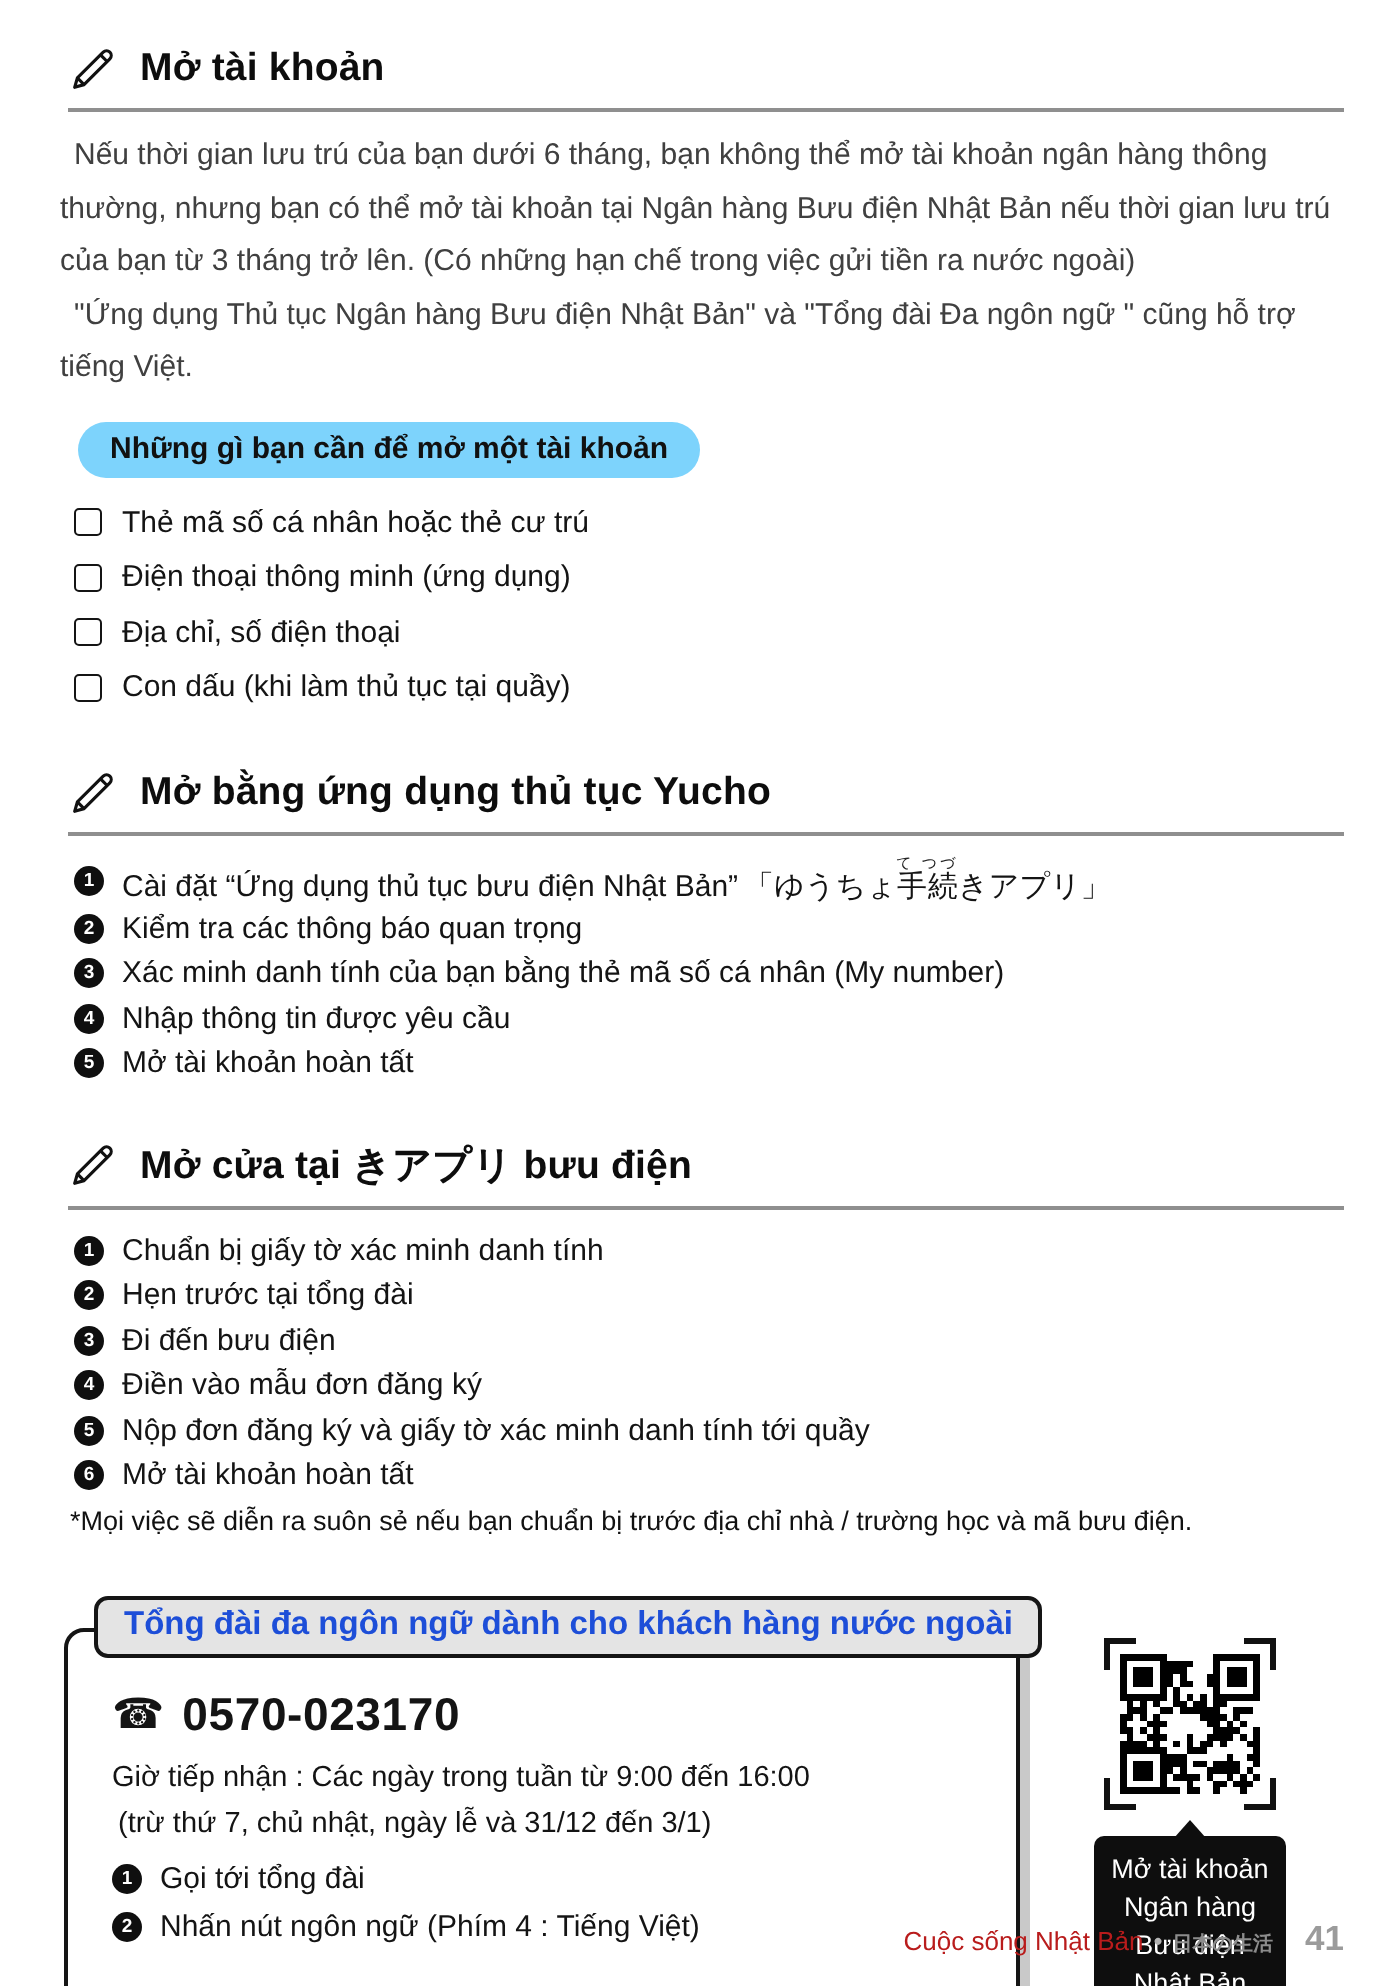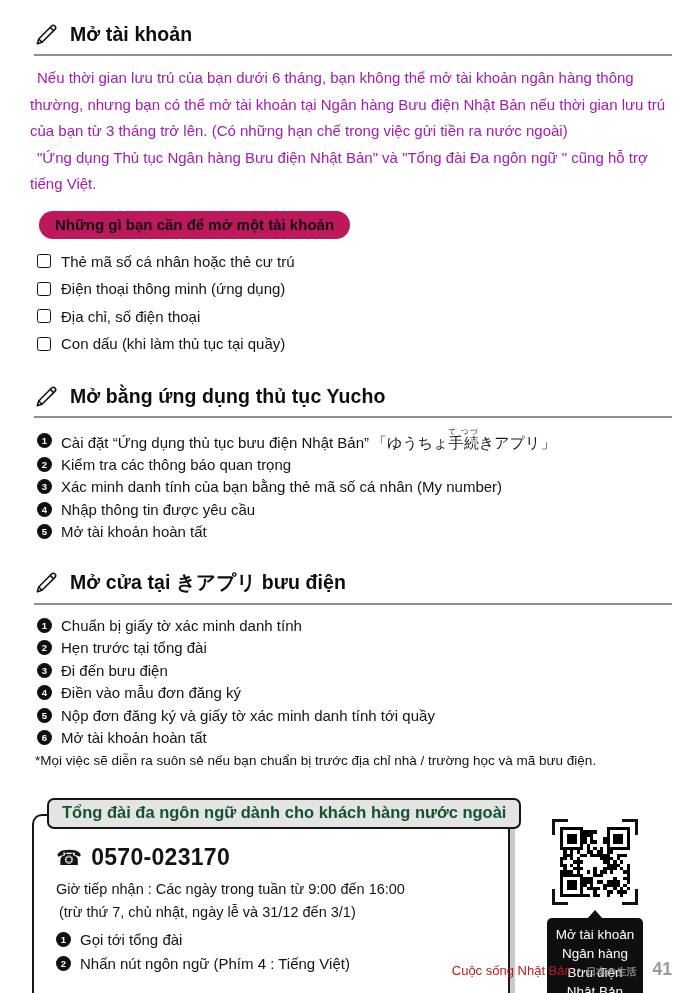--- a/index.html
+++ b/index.html
@@ -13,27 +13,27 @@
   }
   .page { padding: 22px 28px 0 30px; position: relative; }
 
   
   .sec-head { display: flex; align-items: center; gap: 11px; padding-left: 4px; }
   .sec-head h2 { margin: 0; font-size: 19.5px; font-weight: bold; letter-spacing: 0.1px; color: #0d0d0d; }
   .pencil { width: 25px; height: 25px; flex: 0 0 auto; }
   .rule { border: none; border-top: 2px solid #8f8f8f; margin: 7px 0 0 4px; }
 
   
-  .intro { margin: 9px 0 0 0; font-size: 15px; line-height: 26.5px; color: #a21caf; text-indent: 7px; }
+  .intro { margin: 9px 0 0 0; font-size: 15px; line-height: 26.5px; color: #404040; text-indent: 7px; }
   .intro + .intro { margin-top: 0; }
 
   
   .pill {
     display: inline-block; margin: 13px 0 0 9px;
-    background: #be185d; border-radius: 16px;
+    background: #7dd3fc; border-radius: 16px;
     padding: 5px 16px 6px; font-size: 15px; font-weight: 600; color: #111;
   }
   .checklist { list-style: none; margin: 9px 0 0 0; padding: 0 0 0 7px; }
   .checklist li { display: flex; align-items: center; height: 27.5px; font-size: 15px; }
   .cbox { width: 12px; height: 12px; border: 1.7px solid #141414; border-radius: 2.5px; margin-right: 10px; flex: 0 0 auto; }
 
   
   .steps { list-style: none; margin: 10px 0 0 0; padding: 0 0 0 7px; }
   .steps li { display: flex; align-items: center; min-height: 21.5px; margin-bottom: 1px; font-size: 15px; }
   .num {
@@ -54,21 +54,21 @@
     position: relative; width: 478px; box-sizing: border-box;
     border: 2.5px solid #151515; border-radius: 10px;
     background: #ffffff;
     box-shadow: 5px 6px 0 #c9c9c9;
     padding: 26px 18px 16px 22px;
   }
   .hotline-badge {
     position: absolute; top: -18px; left: 13px;
     background: #e4e4e4; border: 2.5px solid #151515; border-radius: 7px;
     padding: 3px 13px 5px; font-weight: bold; font-size: 16.5px; white-space: nowrap;
-    color: #14532d;
+    color: #1d4ed8;
   }
   .phone-row { display: flex; align-items: center; gap: 9px; margin: 2px 0 7px 0; }
   .phone-glyph { font-size: 21px; line-height: 1; }
   .phone-number { font-size: 23px; font-weight: bold; letter-spacing: 0.3px; }
   .hours { font-size: 14.5px; line-height: 23px; }
   .hours.second { padding-left: 3px; }
   .hot-steps { list-style: none; margin: 5px 0 0 0; padding: 0; }
   .hot-steps li { display: flex; align-items: center; min-height: 22px; font-size: 15px; margin-top: 2px; }
 
   

